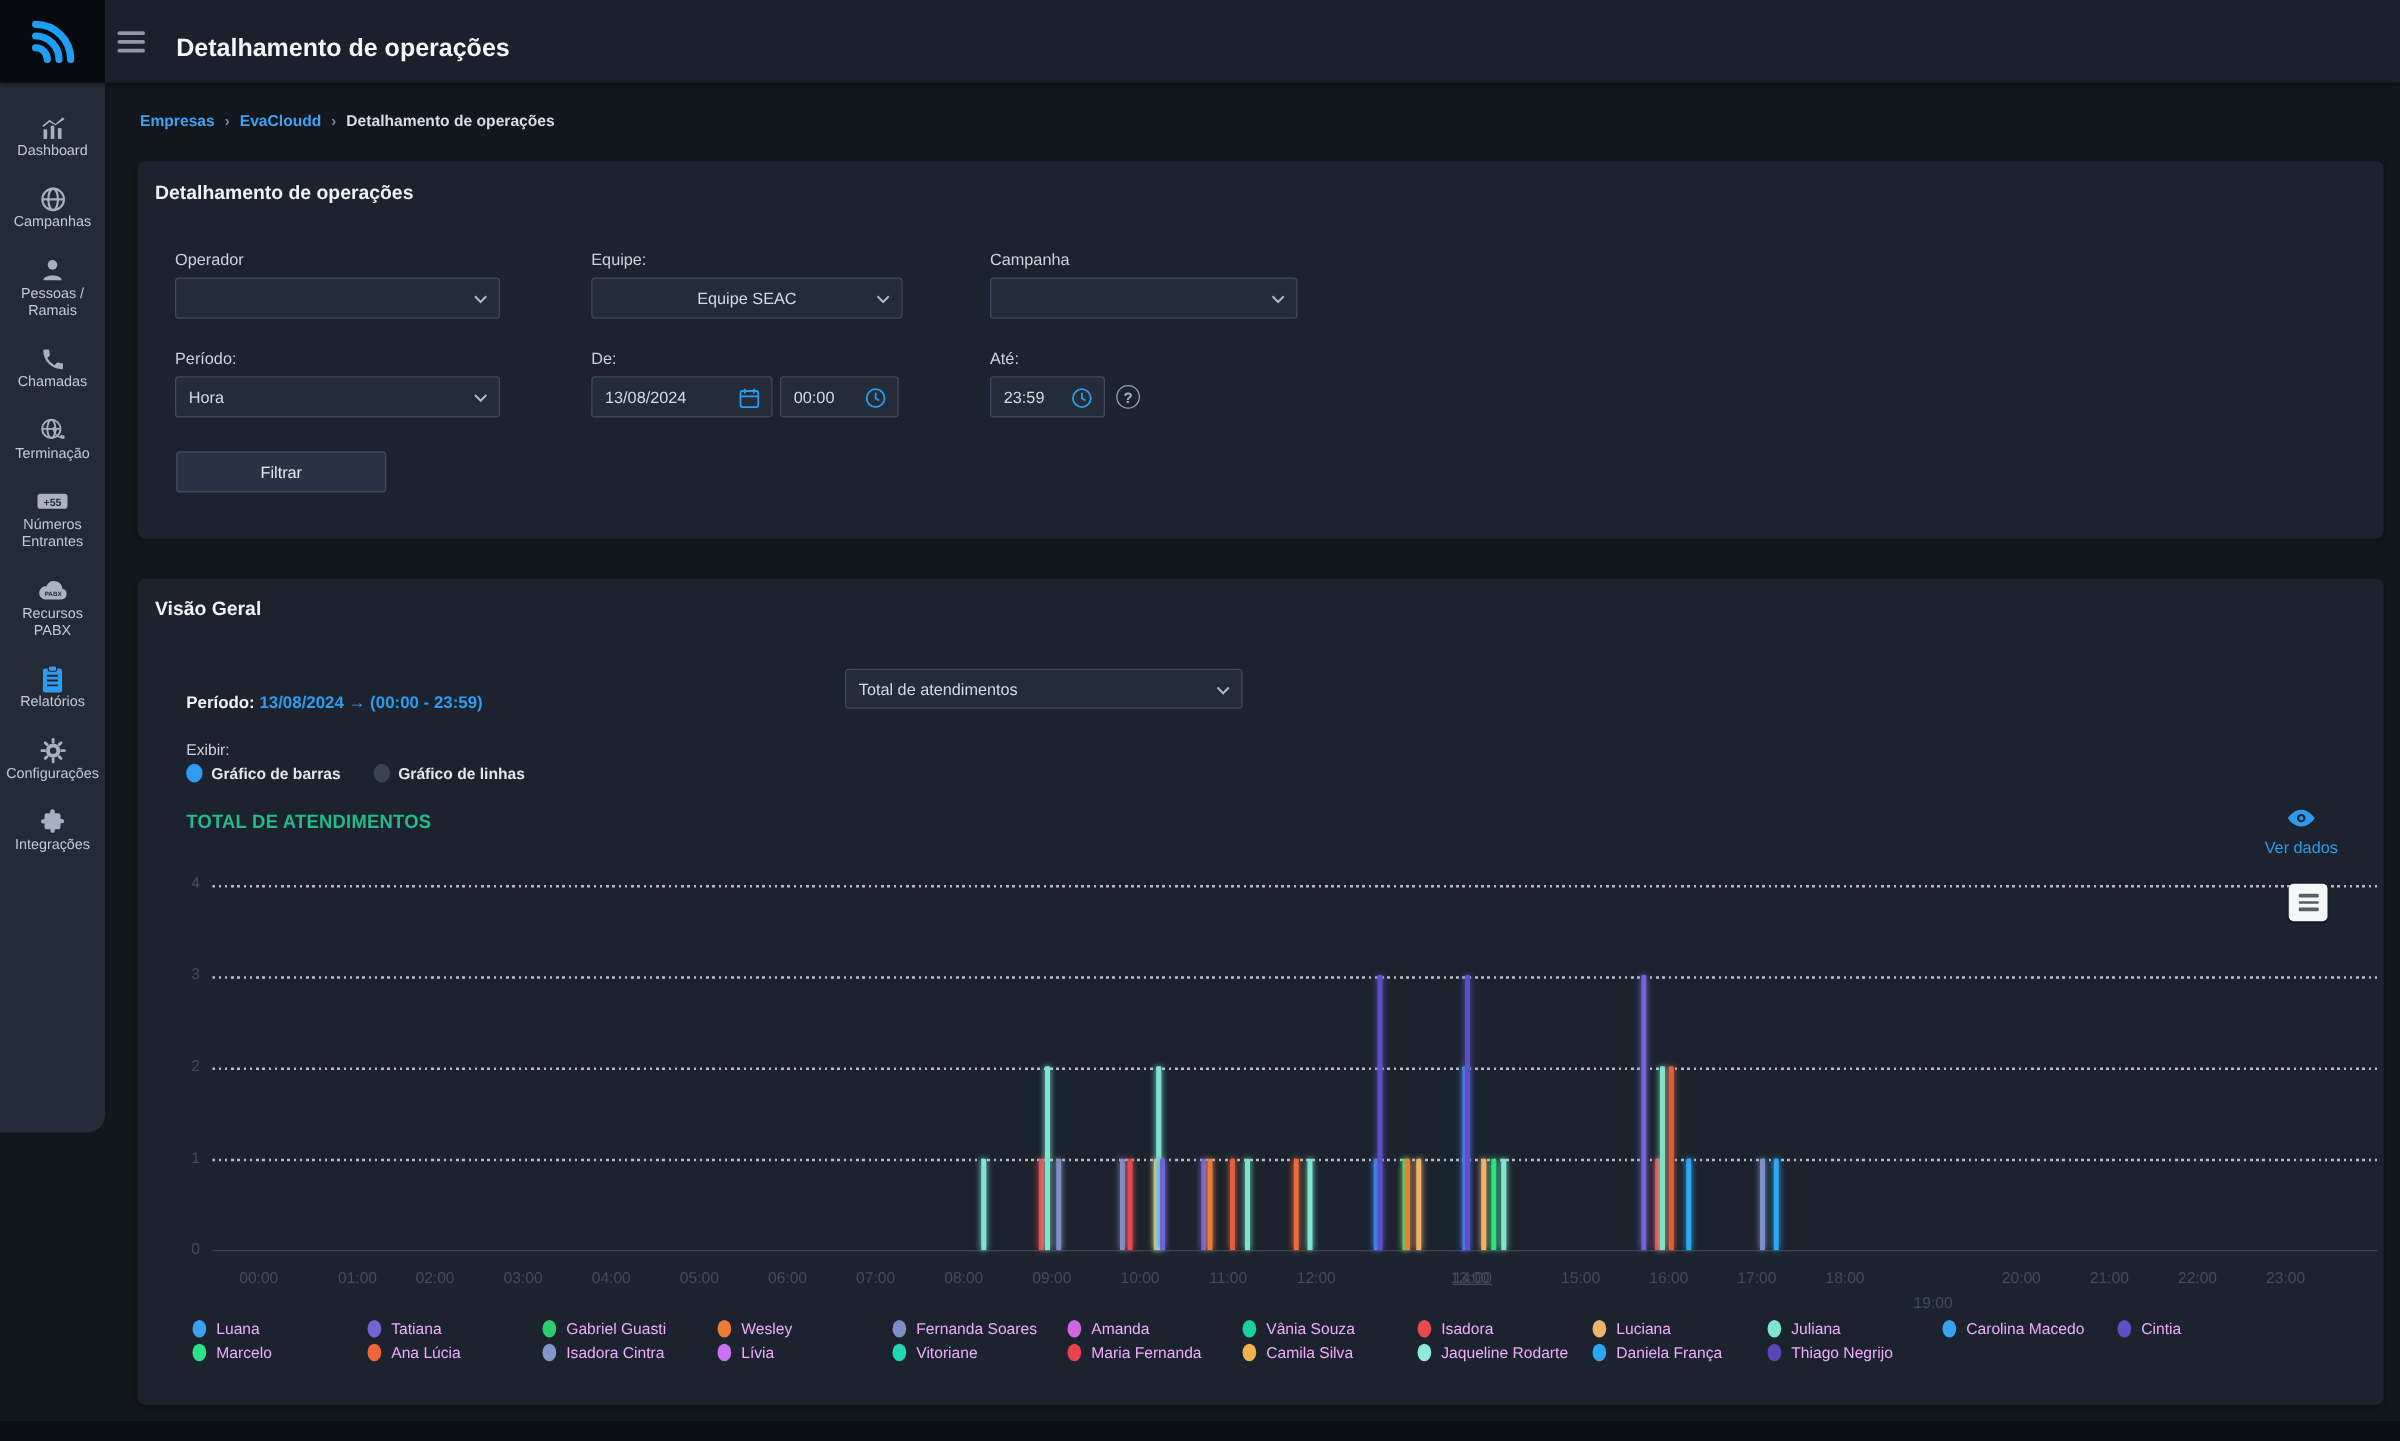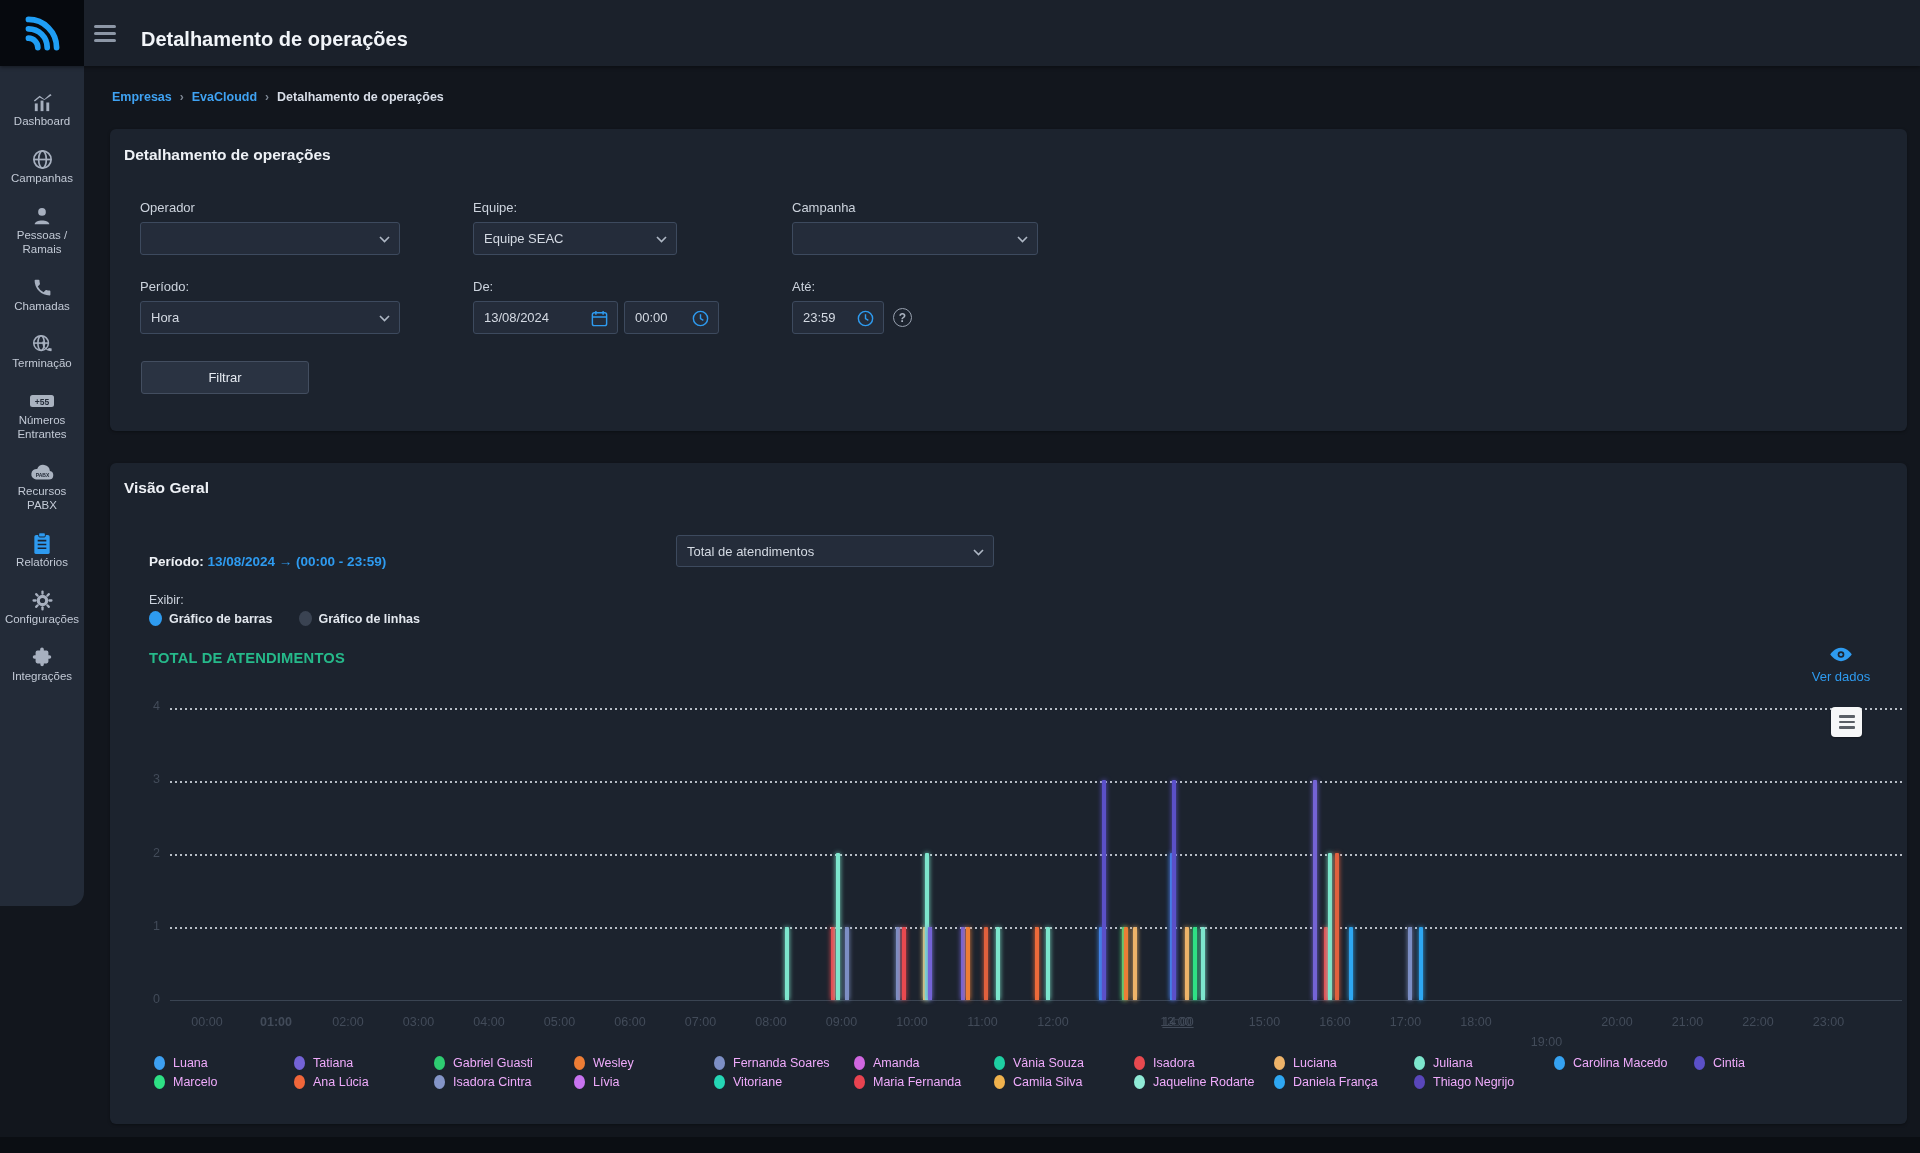--- a/index.html
+++ b/index.html
@@ -242,21 +242,21 @@
     <div class="select" style="left:30px; top:93px; width:260px;">
       <span></span>
       <span class="chev">
           <svg width="11" height="7">
             <polyline points="1,1 5.5,5.6 10,1" fill="none" stroke="#aeb7c4" stroke-width="1.6"></polyline>
           </svg>
         </span>
     </div>
 
     <div class="flabel" style="left:363px; top:71px;">Equipe:</div>
-    <div class="select" style="left:363px; top:93px; width:204px;">
+    <div class="select" style="left:363px; top:93px; width:249px;justify-content:center;">
       <span>Equipe SEAC</span>
       <span class="chev">
           <svg width="11" height="7">
             <polyline points="1,1 5.5,5.6 10,1" fill="none" stroke="#aeb7c4" stroke-width="1.6"></polyline>
           </svg>
         </span>
     </div>
 
     <div class="flabel" style="left:682px; top:71px;">Campanha</div>
     <div class="select" style="left:682px; top:93px; width:246px;">
@@ -365,21 +365,21 @@
       <div class="gridline" style="top:0;"></div>
       <div class="gridline" style="top:73px;"></div>
       <div class="gridline" style="top:146px;"></div>
       <div class="gridline" style="top:219px;"></div>
     <div class="ylab" style="top: -9px;">4</div>
         <div class="ylab" style="top: 64.25px;">3</div>
         <div class="ylab" style="top: 137.5px;">2</div>
         <div class="ylab" style="top: 210.75px;">1</div>
         <div class="ylab" style="top: 284px;">0</div>
         <div class="xlab" style="left: 9px;">00:00</div>
-        <div class="xlab" style="left: 78px; font-weight: bold;">01:00</div>
+        <div class="xlab" style="left: 88px;">01:00</div>
         <div class="xlab" style="left: 150px;">02:00</div>
         <div class="xlab" style="left: 220.5px;">03:00</div>
         <div class="xlab" style="left: 291px;">04:00</div>
         <div class="xlab" style="left: 361.5px;">05:00</div>
         <div class="xlab" style="left: 432px;">06:00</div>
         <div class="xlab" style="left: 502.5px;">07:00</div>
         <div class="xlab" style="left: 573px;">08:00</div>
         <div class="xlab" style="left: 643.5px;">09:00</div>
         <div class="xlab" style="left: 714px;">10:00</div>
         <div class="xlab" style="left: 784.5px;">11:00</div>

